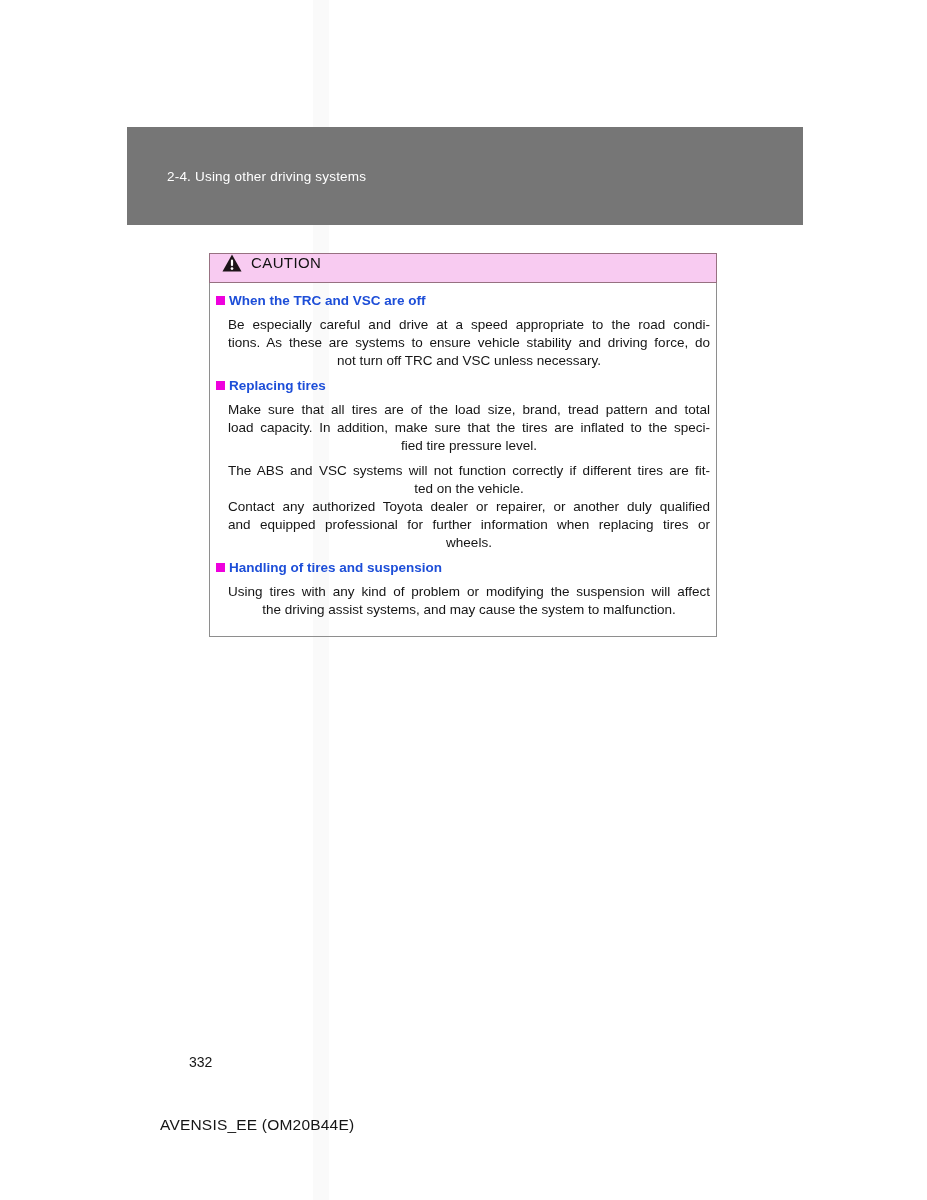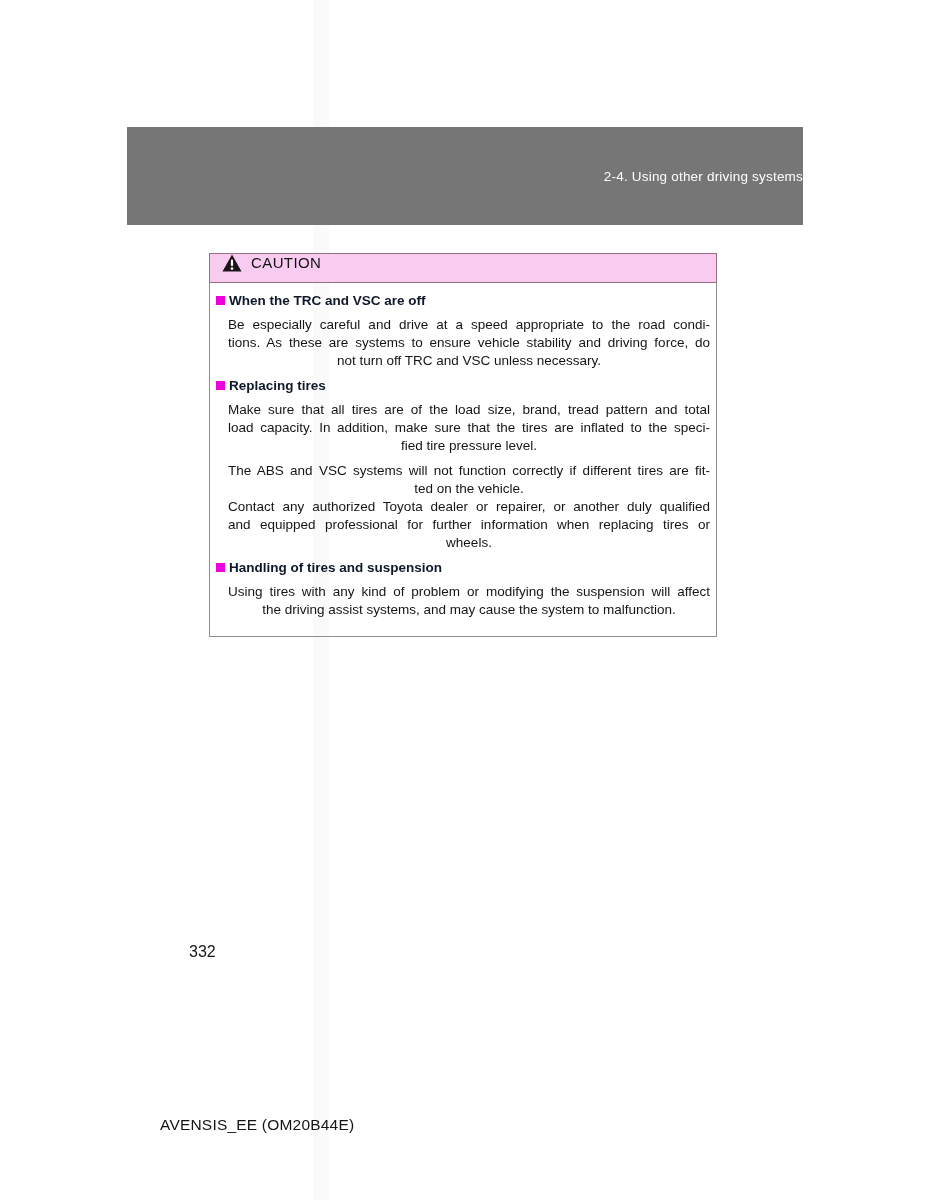--- a/index.html
+++ b/index.html
@@ -21,21 +21,20 @@
     background: rgba(0,0,0,0.018);
     pointer-events: none;
   }
   .chapter-bar {
     position: absolute;
     left: 127px; top: 127px;
     width: 676px; height: 98px;
     background: var(--bar-gray, #767676);
     display: flex;
     align-items: center;
-    justify-content: flex-end;
   }
   .chapter-bar .chapter-title {
     padding-left: 40px;
     font-size: 13.5px;
     letter-spacing: 0.2px;
     color: var(--bar-text, #ffffff);
   }
   .caution-box {
     position: absolute;
     left: 209px; top: 253px;
@@ -65,30 +64,30 @@
   .section + .section { margin-top: 7px; }
   .sec-heading { margin-bottom: 6px; white-space: nowrap; }
   .bullet {
     display: inline-block;
     width: 9px; height: 9px;
     background: var(--magenta, #ee00dd);
     margin-right: 4px;
     position: relative;
     top: 0px;
   }
-  .sec-title { font-weight: bold; color: #0f172a; margin-top: 19px; }
+  .sec-title { font-weight: bold; color: #1d4ed8; margin-top: 19px; }
   .para { margin-left: 12px; }
   .para + .para { margin-top: 7px; }
   .para.tight { margin-top: 0; }
   .line { text-align: center; }
   .line.fill { text-align: justify; text-align-last: justify; }
   .page-number {
     position: absolute;
-    left: 189px; top: 943px;
-    font-size: 16px;
+    left: 189px; top: 1054px;
+    font-size: 14px;
   }
   .doc-code {
     position: absolute;
     left: 144px; top: 1116px;
     font-size: 15.5px;
     letter-spacing: 0.2px;
     margin-left: 16px;
   }
 </style>
 </head>

